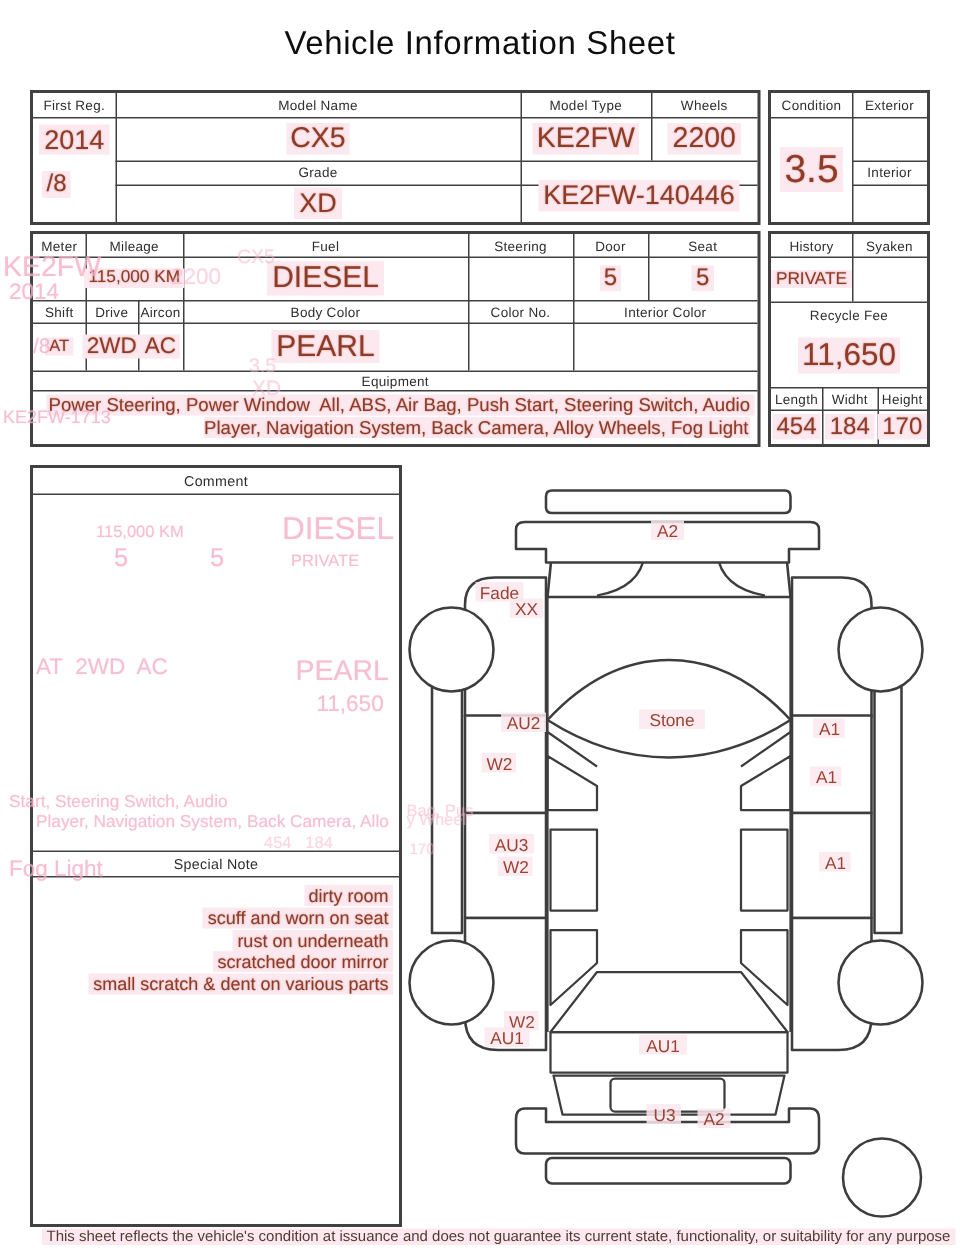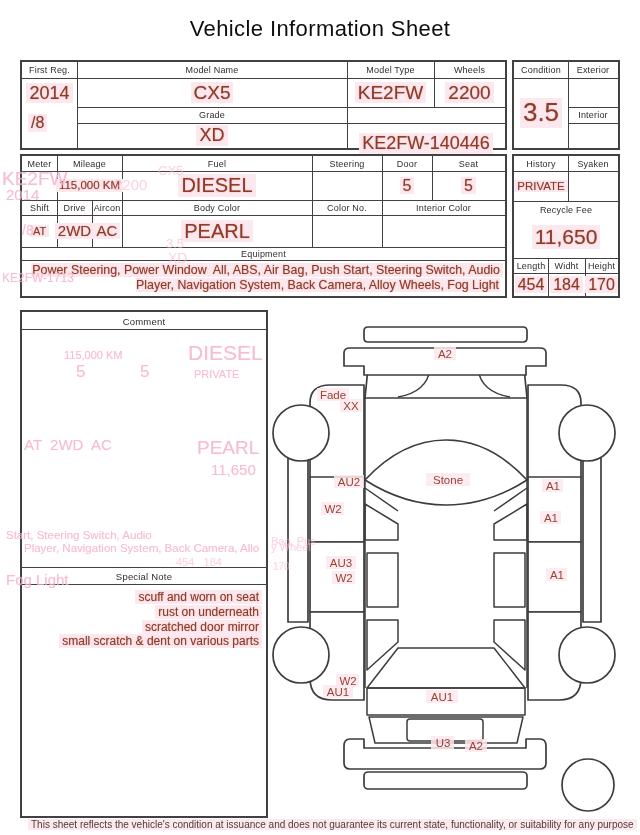--- a/index.html
+++ b/index.html
@@ -63,21 +63,21 @@
       </div>
     <div class="vcell" style="left:325px;top:16px;width:87px;height:29px;font-size:19px">
         <span class="hl">KE2FW</span>
       </div>
     <div class="vcell" style="left:412px;top:16px;width:71px;height:29px;font-size:19px">
         <span class="hl">2200</span>
       </div>
     <div class="vcell" style="left:55px;top:61px;width:270px;height:25px;font-size:18px">
         <span class="hl">XD</span>
       </div>
-    <div class="vcell" style="left:325px;top:69px;width:158px;height:25px;font-size:18px">
+    <div class="vcell" style="left:325px;top:56px;width:158px;height:25px;font-size:18px">
         <span class="hl">KE2FW-140446</span>
       </div>
   </div>
 
   <div class="box" style="left:512px;top:60px;width:108px;height:90px">
     <div class="hline" style="left:0;top:16px;width:104px"></div>
     <div class="hline" style="left:54px;top:45px;width:50px"></div>
     <div class="hline" style="left:54px;top:61px;width:50px"></div>
     <div class="vline" style="left:54px;top:0;height:86px"></div>
     <div class="hdr" style="left:0;top:1px;width:54px;height:14px">Condition</div>
@@ -204,20 +204,21 @@
       </div>
   </div>
 
   <div class="box" style="left:20px;top:310px;width:248px;height:508px">
     <div class="hdr" style="left:0;top:2px;width:244px;height:14px;font-size:9.5px">Comment</div>
     <div class="hline" style="left:0;top:17px;width:244px"></div>
     <div class="hline" style="left:0;top:255px;width:244px"></div>
     <div class="hdr" style="left:0;top:257px;width:244px;height:14px;font-size:9.5px">Special Note</div>
     <div class="hline" style="left:0;top:272px;width:244px"></div>
     <div class="notes" style="left:8px;top:278px;width:232px">
+      <div><span class="hl">dirty room</span></div>
       <div><span class="hl">scuff and worn on seat</span></div>
       <div><span class="hl">rust on underneath</span></div>
       <div><span class="hl">scratched door mirror</span></div>
       <div><span class="hl">small scratch &amp; dent on various parts</span></div>
     </div>
   </div>
 
   <svg width="368" height="512" viewBox="0 0 368 512" style="position:absolute;left:270px;top:308px">
 
     <path class="pnl" d="M40,170 V95 Q40,77 60,77 H94 V170 Z"></path>

